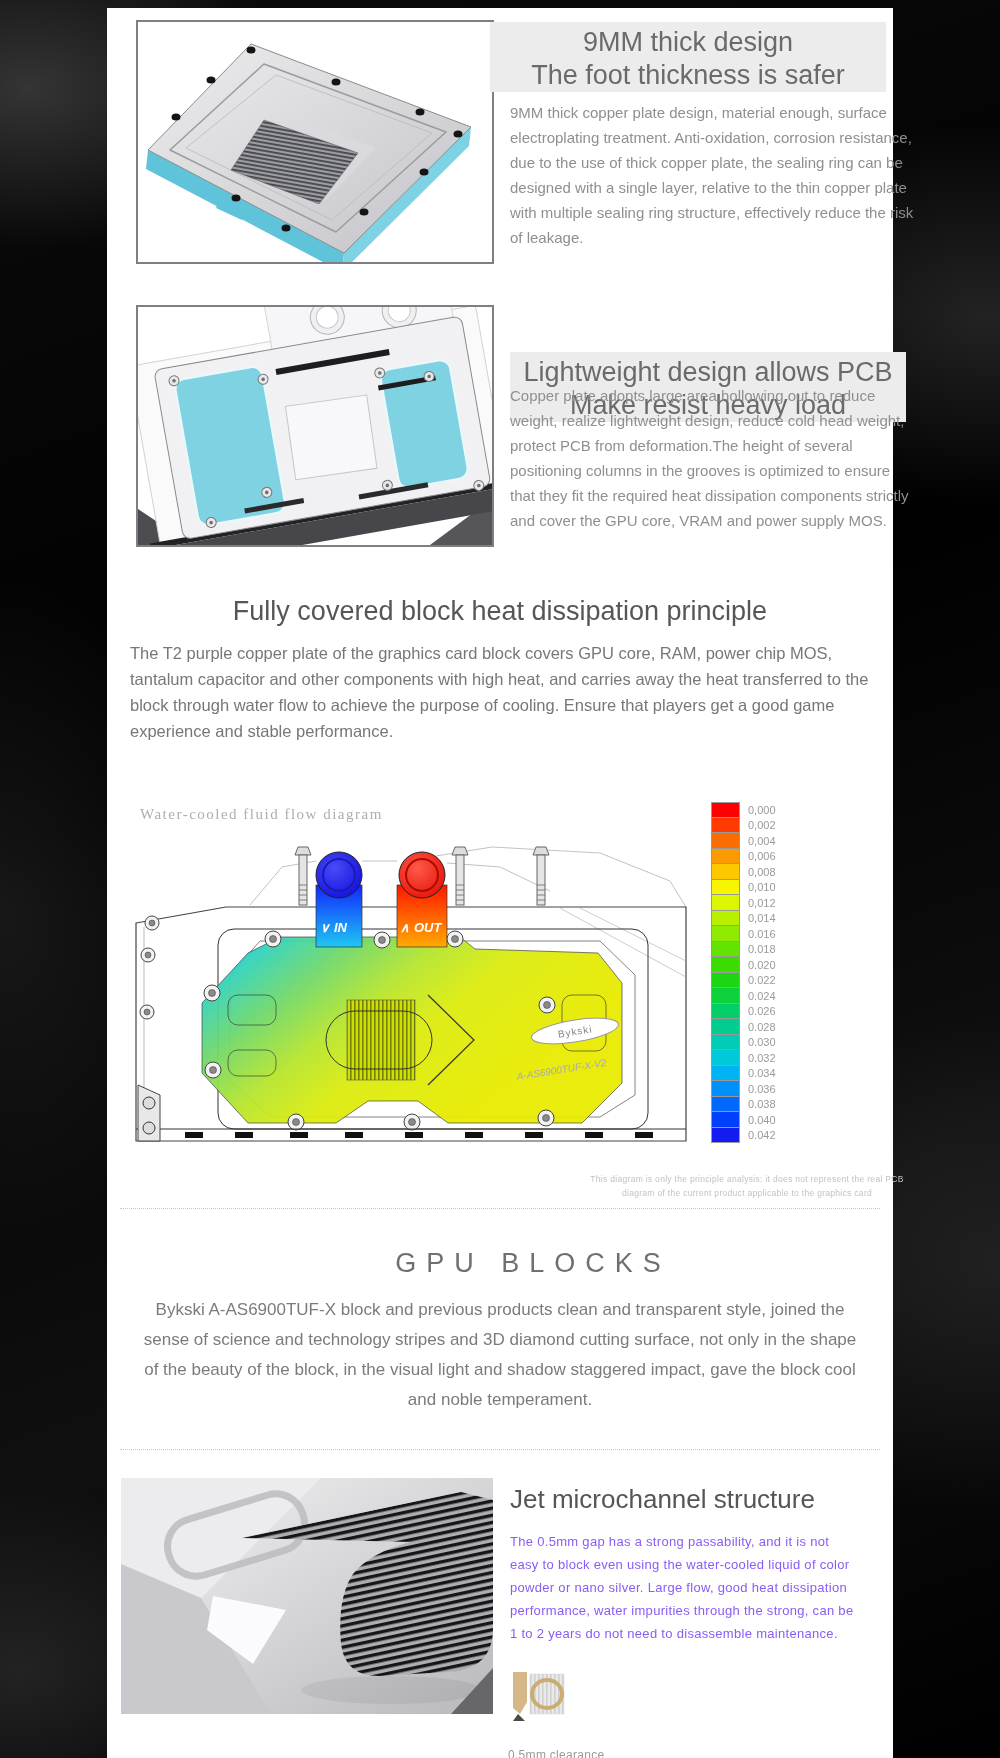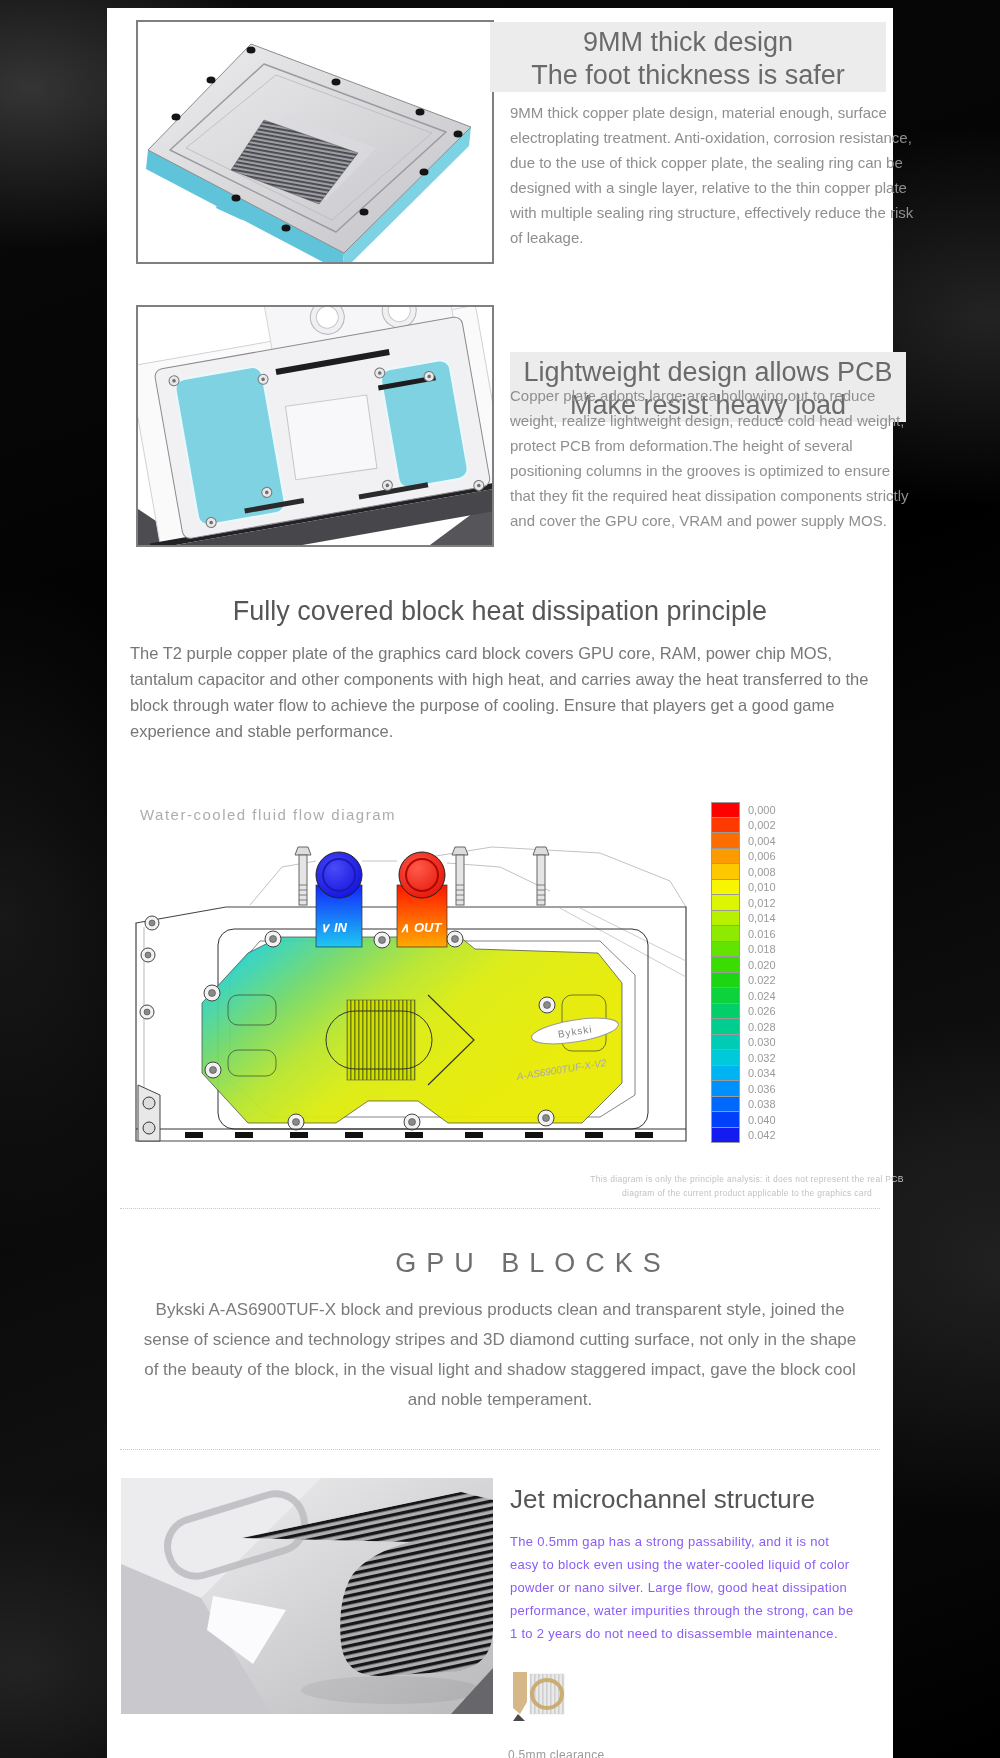--- a/index.html
+++ b/index.html
@@ -132,21 +132,21 @@
     </div>
     <div class="abs hblock" style="left:403px;top:297px;width:396px;height:70px;margin-top:47px;">
       <div>Lightweight design allows PCB</div>
       <div>Make resist heavy load</div>
     </div>
     <div class="abs para" style="left:403px;top:375px;width:404px;">Copper plate adopts large area hollowing out to reduce weight, realize lightweight design, reduce cold head weight, protect PCB from deformation.The height of several positioning columns in the grooves is optimized to ensure that they fit the required heat dissipation components strictly and cover the GPU core, VRAM and power supply MOS.</div>
 
     <div class="abs center-head" style="left:0;top:588px;">Fully covered block heat dissipation principle</div>
     <div class="abs center-para" style="left:23px;top:632px;width:740px;">The T2 purple copper plate of the graphics card block covers GPU core, RAM, power chip MOS, tantalum capacitor and other components with high heat, and carries away the heat transferred to the block through water flow to achieve the purpose of cooling. Ensure that players get a good game experience and stable performance.</div>
 
-    <div class="abs flow-label" style="left:33px;top:798px;">Water-cooled fluid flow diagram</div>
+    <div class="abs flow-label" style="left:33px;top:798px;font-family:Liberation Serif, serif;">Water-cooled fluid flow diagram</div>
 
     <div class="abs" style="left:23px;top:837px;">
       <svg width="580" height="320" viewBox="0 0 580 320">
         <defs>
           <linearGradient id="blobg" x1="0" y1="0" x2=".9" y2=".5">
             <stop offset="0" stop-color="#1fb4ea"></stop>
               <stop offset=".14" stop-color="#2ed2c4"></stop>
             <stop offset=".32" stop-color="#71d96a"></stop>
               <stop offset=".5" stop-color="#b7e52e"></stop>
             <stop offset=".68" stop-color="#ddec0e"></stop>

